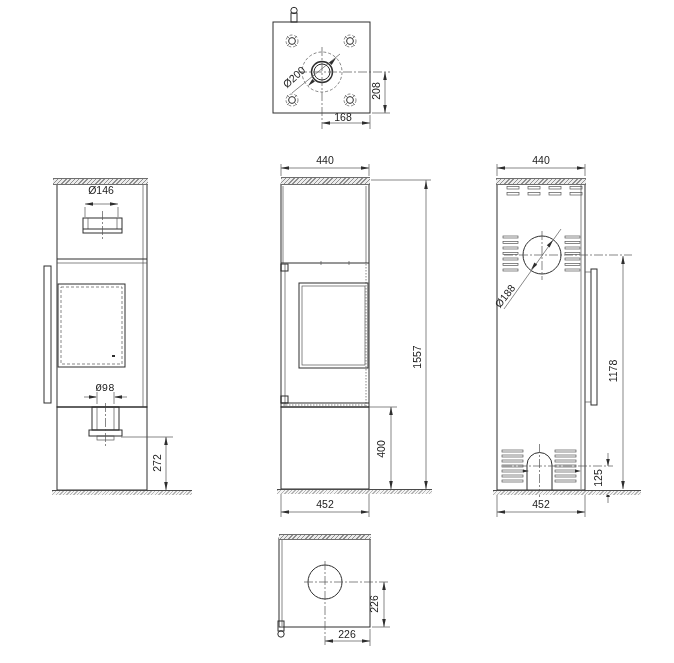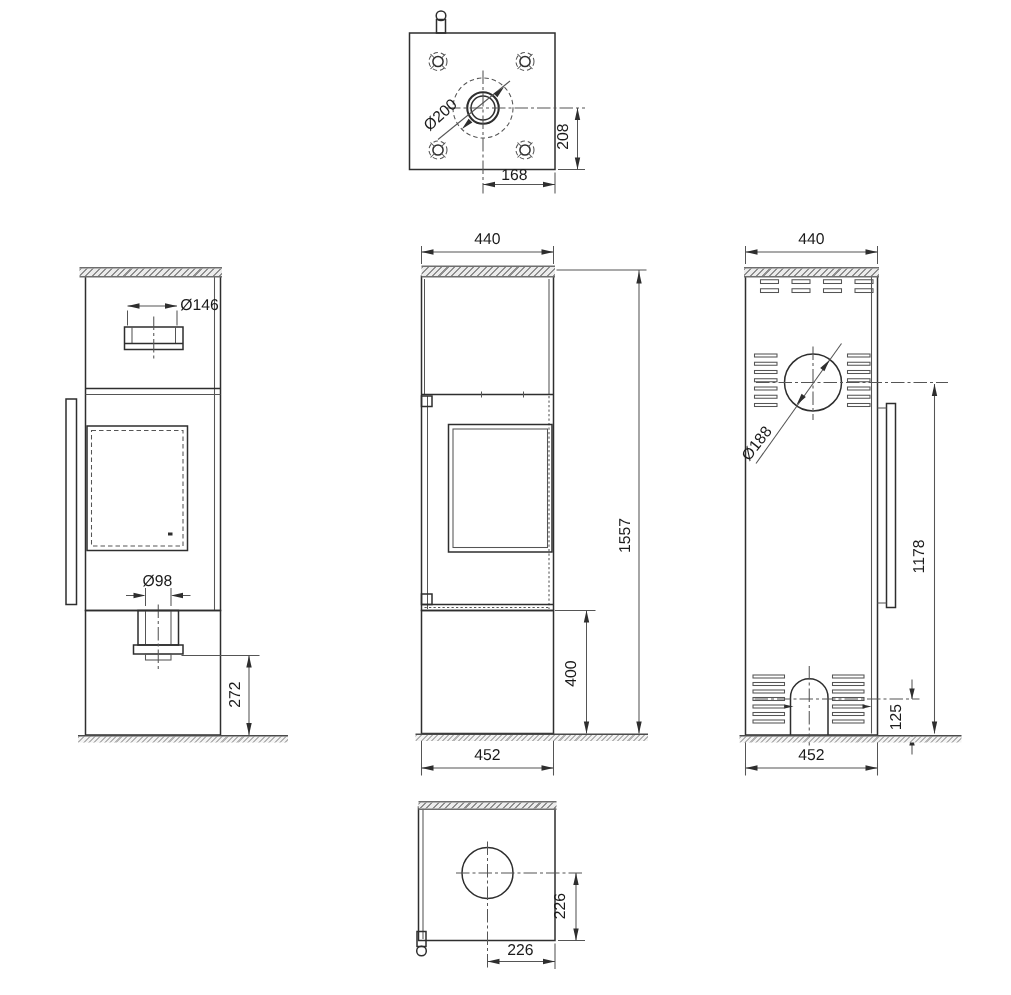--- a/index.html
+++ b/index.html
@@ -316,22 +316,22 @@
 <div class="hatch" style="left:279px;top:534px;width:92px;height:4px;"></div>
 
 <div class="floor" style="left:52px;top:490px;width:140px;height:4px;"></div>
 <div class="floor" style="left:277px;top:489px;width:155px;height:4px;"></div>
 <div class="floor" style="left:493px;top:490px;width:148px;height:4px;"></div>
 
 <div class="dim d42" style="left:294px;top:77px;">Ø200</div>
 <div class="dim v" style="left:376px;top:91px;">208</div>
 <div class="dim" style="left:343px;top:117px;">168</div>
 
-<div class="dim" style="left:101px;top:204px;margin-left:32px;">Ø146</div>
-<div class="dim" style="left:105px;top:388px;">Ø98</div>
+<div class="dim" style="left:101px;top:190px;">Ø146</div>
+<div class="dim" style="left:105px;top:388px;font-family:Liberation Mono, monospace;">Ø98</div>
 <div class="dim v" style="left:157px;top:463px;">272</div>
 
 <div class="dim" style="left:325px;top:160px;">440</div>
 <div class="dim v" style="left:417px;top:357px;">1557</div>
 <div class="dim v" style="left:381px;top:449px;">400</div>
 <div class="dim" style="left:325px;top:504px;">452</div>
 
 <div class="dim" style="left:541px;top:160px;">440</div>
 <div class="dim d52" style="left:505px;top:296px;">Ø188</div>
 <div class="dim v" style="left:613px;top:371px;">1178</div>

